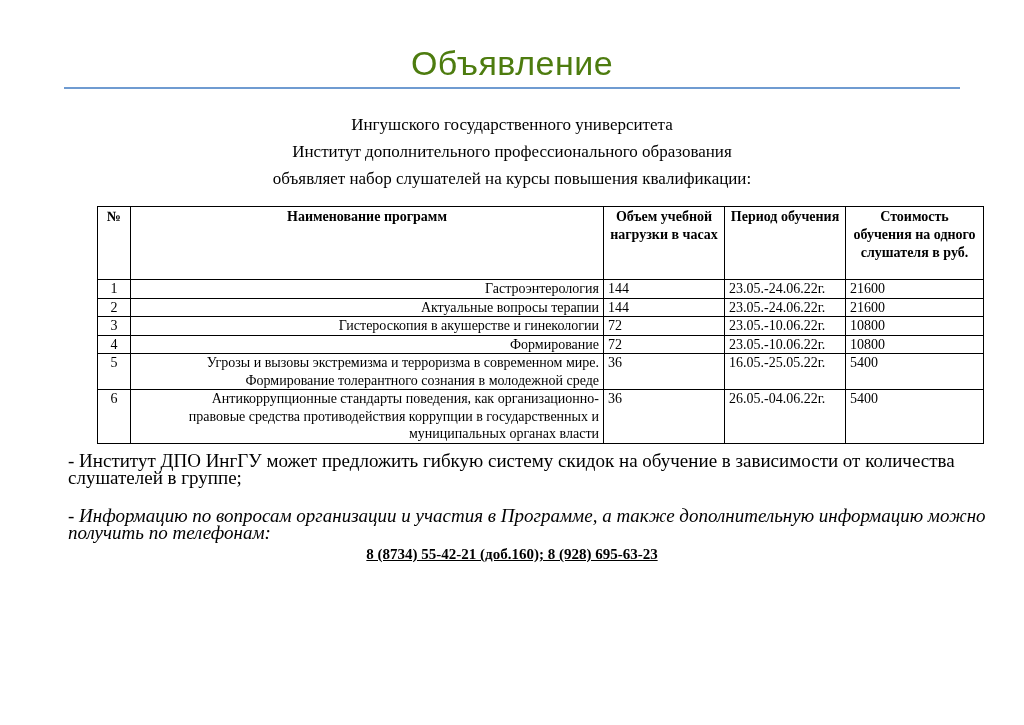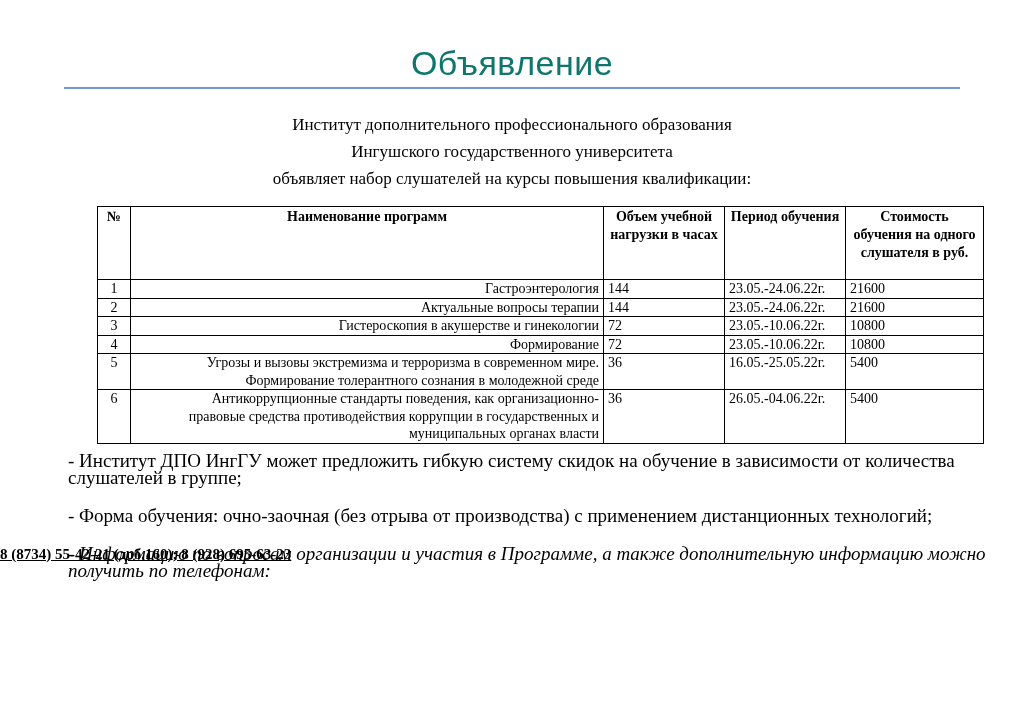--- a/index.html
+++ b/index.html
@@ -9,21 +9,21 @@
     font-family:"Liberation Serif", serif;
     color:#000;
     position:relative;
     overflow:hidden;
   }
   .title {
     position:absolute; top:44px; left:0; width:100%;
     margin:0; text-align:center;
     font-family:"Liberation Sans", sans-serif;
     font-size:34px; font-weight:400; letter-spacing:0.5px;
-    color:#0f766e;
+    color:#4d7c0f;
   }
   .divider {
     position:absolute; top:87px; left:64px; width:896px;
     border-top:2px solid #6f9bd1; height:0;
   }
   .intro {
     position:absolute; top:111px; left:0; width:100%;
     text-align:center; font-size:17px; line-height:27px;
   }
   .intro p { margin:0; }
@@ -44,35 +44,35 @@
   td.c-name  { text-align:right; padding-left:6px; white-space:pre-line; }
   td.c-hours, td.c-period, td.c-cost { text-align:left; }
   .notes {
     position:absolute; top:452px; left:68px; right:36px;
     font-size:19px; line-height:17px;
   }
   .notes p { margin:0 0 21px 0; }
   .notes p.last { margin-bottom:0;font-style:italic; }
   .phones {
     position:absolute; top:546px; left:0; width:100%;
-    margin:0; 
+    margin:0; text-align:center;
     font-size:15px; font-weight:700; text-decoration:underline;
   }
 </style>
 </head>
 <body>
 
 <div>
 
   <h1 class="title">Объявление</h1>
   <div class="divider"></div>
 
   <div class="intro">
+    <p>Ингушского государственного университета</p>
     <p>Институт дополнительного профессионального образования</p>
-    <p>Ингушского государственного университета</p>
     <p>объявляет набор слушателей на курсы повышения квалификации:</p>
   </div>
 
   <div class="table-wrap">
     <table class="programs">
       <colgroup>
         <col style="width:33px">
           <col style="width:473px">
           <col style="width:121px">
           <col style="width:121px">
@@ -132,19 +132,18 @@
           <td class="c-hours">36</td>
           <td class="c-period">26.05.-04.06.22г.</td>
           <td class="c-cost">5400</td>
         </tr>
       </tbody>
     </table>
   </div>
 
   <div class="notes">
     <p>- Институт ДПО ИнгГУ может предложить гибкую систему скидок на обучение в зависимости от количества слушателей в группе;</p>
-    <p>- Форма обучения: очно-заочная (без отрыва от производства) с применением дистанционных технологий;</p>
     <p class="last">- Информацию по вопросам организации и участия в Программе, а также дополнительную информацию можно получить по телефонам:</p>
   </div>
 
   <p class="phones">8 (8734) 55-42-21 (доб.160); 8 (928) 695-63-23</p>
 
 </div>
 
 </body></html>

